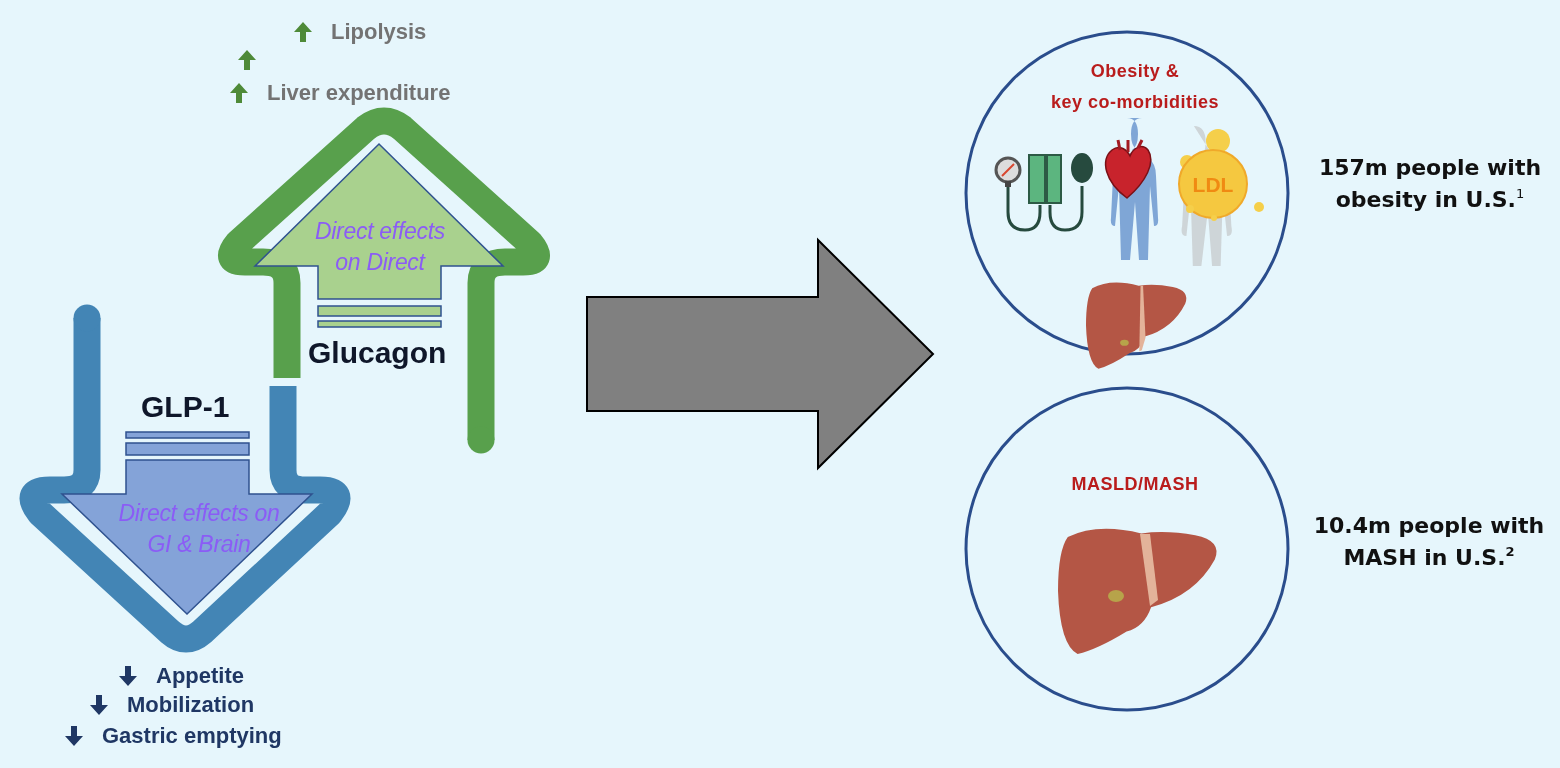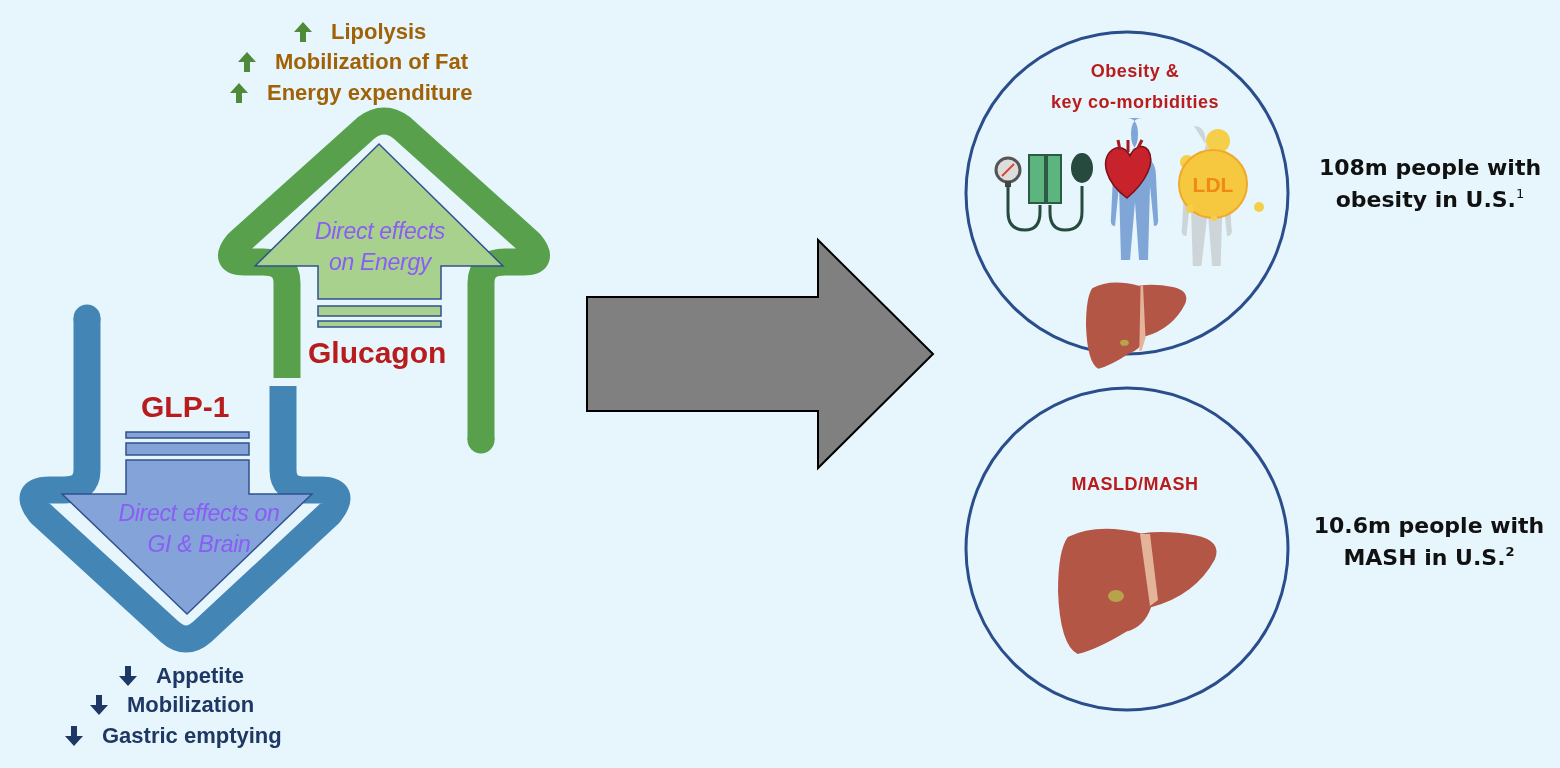--- a/index.html
+++ b/index.html
@@ -8,28 +8,28 @@
     background: #e6f6fc;
     font-family: "Liberation Sans", sans-serif;
     position: relative;
   }
   svg.main { position: absolute; left: 0; top: 0; }
   .effect-line {
     position: absolute; font-weight: bold; font-size: 22px; white-space: nowrap;
     display: flex; align-items: center;
   }
   .effect-line .arr { display: inline-block; width: 20px; height: 22px; margin-right: 18px; }
-  .up-list .effect-line { color: #a16207; }
+  .up-list .effect-line { color: #737373; }
   .down-list .effect-line { color: #1f3764; }
   .inner-label {
     position: absolute; font-style: italic; color: #8b5cf6; text-align: center;
     font-size: 23px; line-height: 31px; letter-spacing: -0.3px;
   }
   .hormone-label {
-    position: absolute; font-weight: bold; color: #b91c1c; font-size: 30px;
+    position: absolute; font-weight: bold; color: #0f172a; font-size: 30px;
   }
   .circle-title {
     position: absolute; font-weight: bold; color: #b91c1c; text-align: center;
     font-size: 18px; line-height: 31px; letter-spacing: 0.5px;
   }
   .stat {
     position: absolute; font-family: "DejaVu Sans", sans-serif; font-weight: bold;
     color: #111; text-align: center; font-size: 22px; line-height: 32px;
   }
   .stat sup { font-size: 13px; font-weight: normal; vertical-align: 9px; line-height: 0; }
@@ -113,33 +113,32 @@
   <div class="effect-line" style="left:293px; top:19px;">
     <svg class="arr" viewBox="0 0 20 22">
         <path d="M10,1 L19,11 L13,11 L13,21 L7,21 L7,11 L1,11 Z" fill="#4e8a38"></path>
       </svg>
     <span>Lipolysis</span>
   </div>
   <div class="effect-line" style="left:237px; top:49px;">
     <svg class="arr" viewBox="0 0 20 22">
         <path d="M10,1 L19,11 L13,11 L13,21 L7,21 L7,11 L1,11 Z" fill="#4e8a38"></path>
       </svg>
-    <span>Mobilization of Fat</span>
   </div>
   <div class="effect-line" style="left:229px; top:80px;">
     <svg class="arr" viewBox="0 0 20 22">
         <path d="M10,1 L19,11 L13,11 L13,21 L7,21 L7,11 L1,11 Z" fill="#4e8a38"></path>
       </svg>
-    <span>Energy expenditure</span>
+    <span>Liver expenditure</span>
   </div>
 </div>
 
 <div class="inner-label" style="left:290px; top:216px; width:180px;">
   <div>Direct effects</div>
-  <div>on Energy</div>
+  <div>on Direct</div>
 </div>
 <div class="hormone-label" style="left:308px; top:336px;">Glucagon</div>
 
 <div class="hormone-label" style="left:141px; top:390px;">GLP-1</div>
 <div class="inner-label" style="left:94px; top:498px; width:210px;">
   <div>Direct effects on</div>
   <div>GI &amp; Brain</div>
 </div>
 
 <div class="down-list">
@@ -161,23 +160,23 @@
       </svg>
     <span>Gastric emptying</span>
   </div>
 </div>
 
 <div class="circle-title" style="left:985px; top:56px; width:300px;">
   <div>Obesity &amp;</div>
   <div>key co-morbidities</div>
 </div>
 <div class="stat" style="left:1300px; top:152px; width:260px;">
-  <div>108m people with</div>
+  <div>157m people with</div>
   <div><span>obesity in U.S.</span><sup>1</sup></div>
 </div>
 
 <div class="circle-title" style="left:985px; top:469px; width:300px;">
   <div>MASLD/MASH</div>
 </div>
 <div class="stat" style="left:1298px; top:510px; width:262px;">
-  <div>10.6m people with</div>
+  <div>10.4m people with</div>
   <div><span>MASH in U.S.</span><sup class="b">2</sup></div>
 </div>
 
 </body></html>

